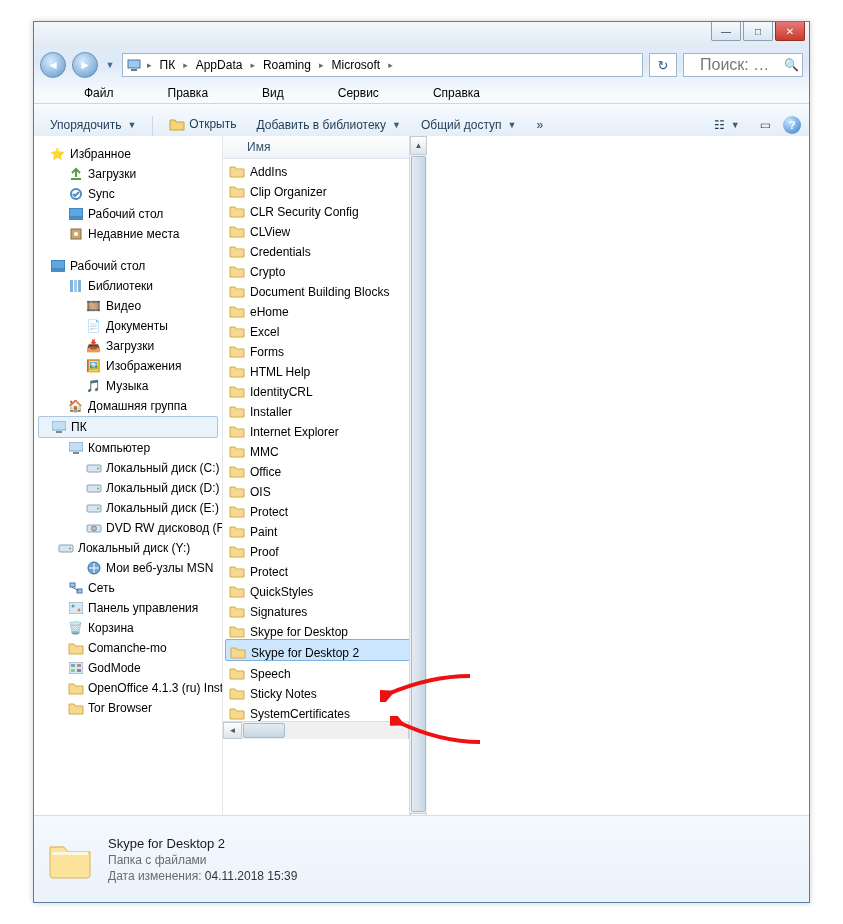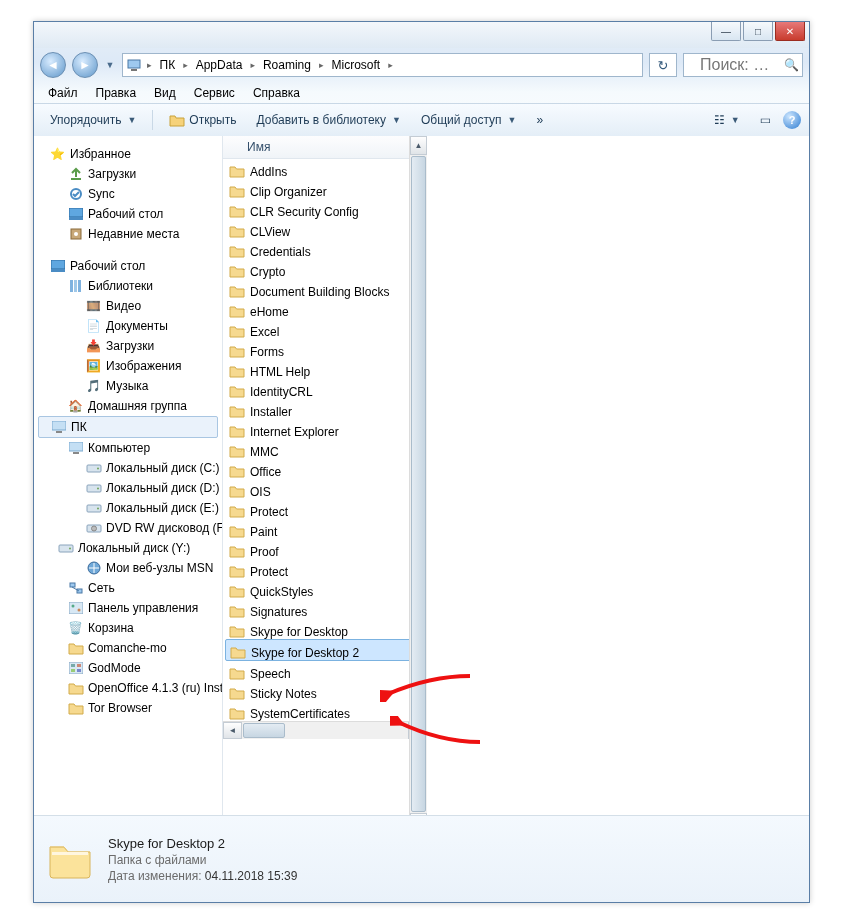--- a/index.html
+++ b/index.html
@@ -16,23 +16,23 @@
   .addr-bar { flex: 1; height: 22px; border: 1px solid #9fb6cc; background: #fff; display: flex; align-items: center; overflow: hidden; }
   .crumb-icon { width: 18px; height: 18px; margin: 0 2px; display: inline-flex; align-items:center; justify-content:center; }
   .crumb { padding: 0 6px; height: 100%; display: inline-flex; align-items: center; }
   .crumb-sep { color: #666; font-size: 9px; padding: 0 2px; }
   .addr-refresh { width: 26px; height: 22px; border: 1px solid #9fb6cc; display:flex; align-items:center; justify-content:center; color:#355a7c; font-size:13px; background:#fff;}
   .search-box { width: 118px; height: 22px; border: 1px solid #9fb6cc; background:#fff; display:flex; align-items:center; }
   .search-ph { color:#777; padding-left: 16px; flex:1; overflow:hidden; white-space:nowrap; text-overflow:ellipsis; font-size:16px;}
   .search-icon { width: 20px; color:#4a6b8c; text-align:center; font-size:12px;}
   
   .menubar { height: 21px; display:flex; align-items:center; padding: 0 6px; gap: 2px; font-family: Tahoma, sans-serif; }
-  .menuitem { padding: 2px 8px; border-radius:2px; }
-  
-  .toolbar { height: 32px; border-top: 1px solid #c9d8e6; border-bottom: 1px solid #c9d8e6; background: linear-gradient(#f7fbff,#e4eef7); display:flex; align-items:center; padding: 0 8px; gap: 4px; }
+  .menuitem { padding: 2px 8px; border-radius:2px;margin-left:36px; }
+  
+  .toolbar { height: 32px; border-top: 1px solid #c9d8e6; border-bottom: 1px solid #c9d8e6; background: linear-gradient(#f7fbff,#e4eef7); display:flex; align-items:flex-end; padding: 0 8px; gap: 4px; }
   .tool-btn { display:flex; align-items:center; gap:4px; padding: 4px 8px; color:#1e3b56; border-radius:2px;}
   .tool-dd { font-size:9px; color:#3a5a78; margin-left:2px;}
   .tool-sep { width:1px;height:20px;background:#c9d8e6; margin:0 4px;}
   .tool-right { margin-left:auto; display:flex; align-items:center; gap:4px;}
   .help-icon { width:18px;height:18px;border-radius:50%;background:radial-gradient(circle at 35% 30%, #cce6ff, #2d7bd0); color:#fff; font-weight:bold; display:flex;align-items:center;justify-content:center; font-size:11px;}
   
   .body { position:absolute; top: 114px; bottom: 70px; left:0; right:0; display:flex; background:#fff; }
   .nav-pane { width: 188px; border-right:1px solid #e0e7ee; overflow:hidden; padding-top:8px;}
   .tree-group { margin-bottom: 12px; }
   .tree-item { display:flex; align-items:center; height:20px; padding-left: 16px; gap:4px; white-space:nowrap;}

